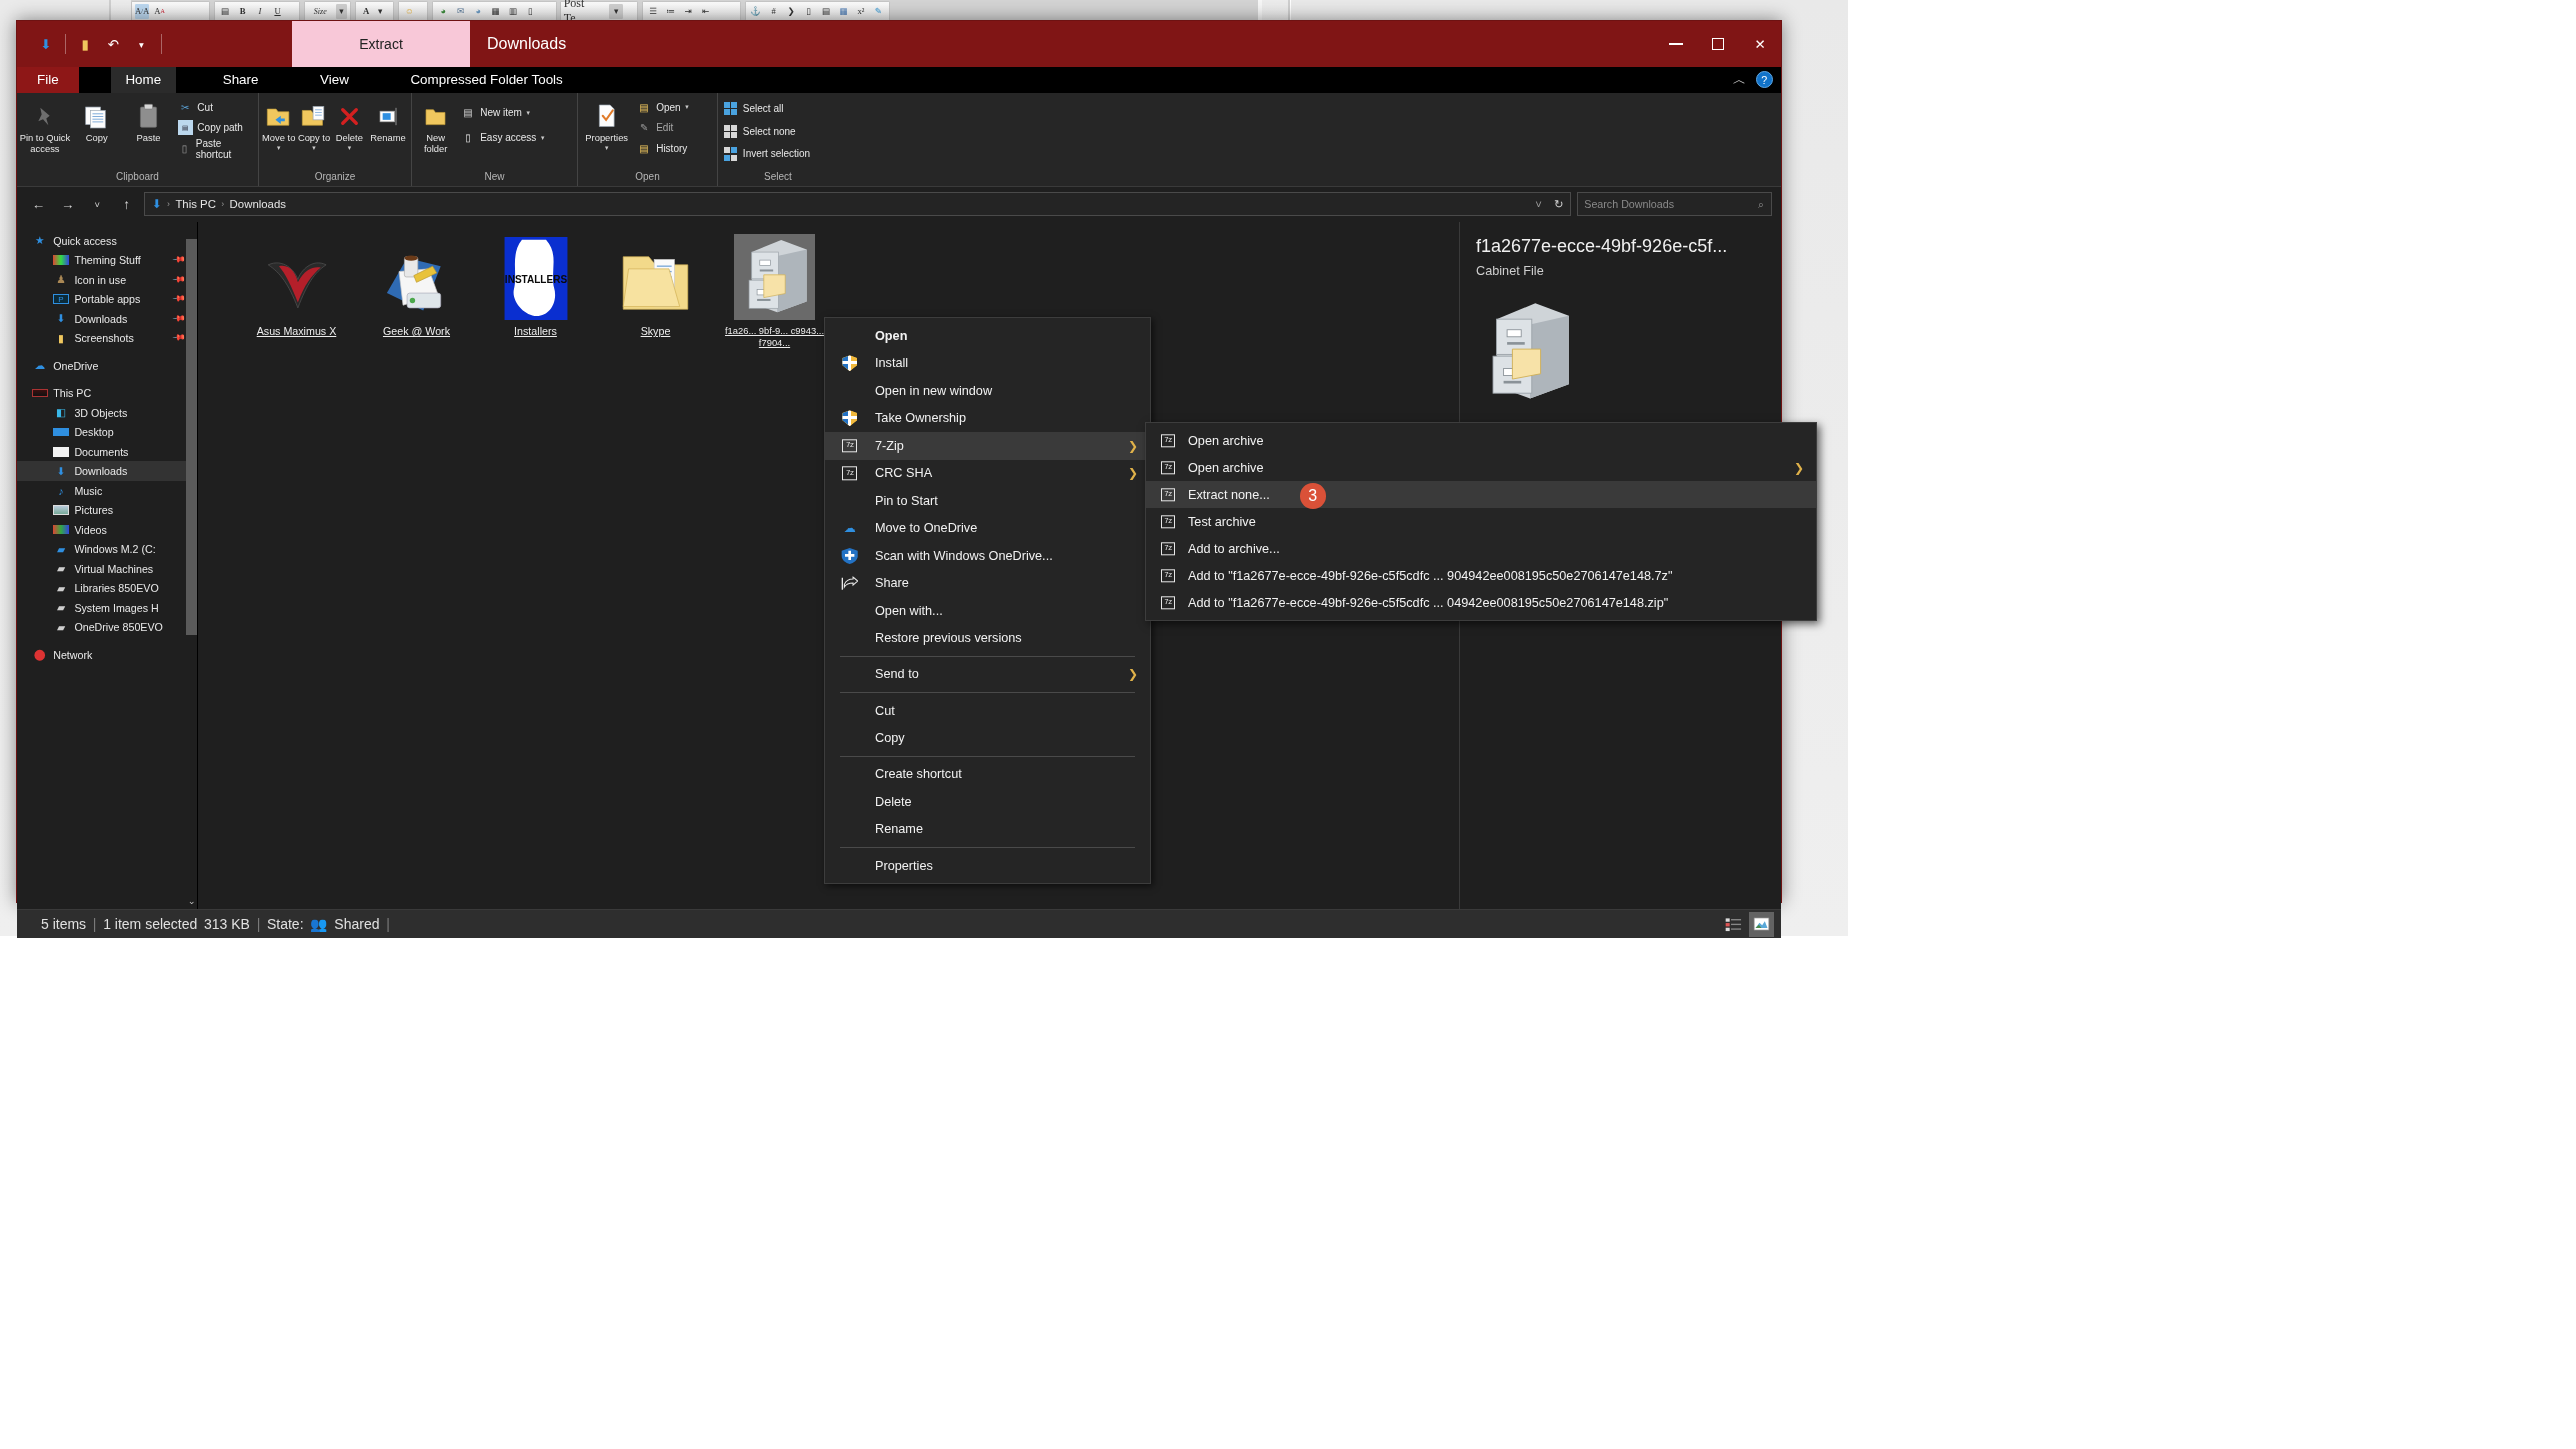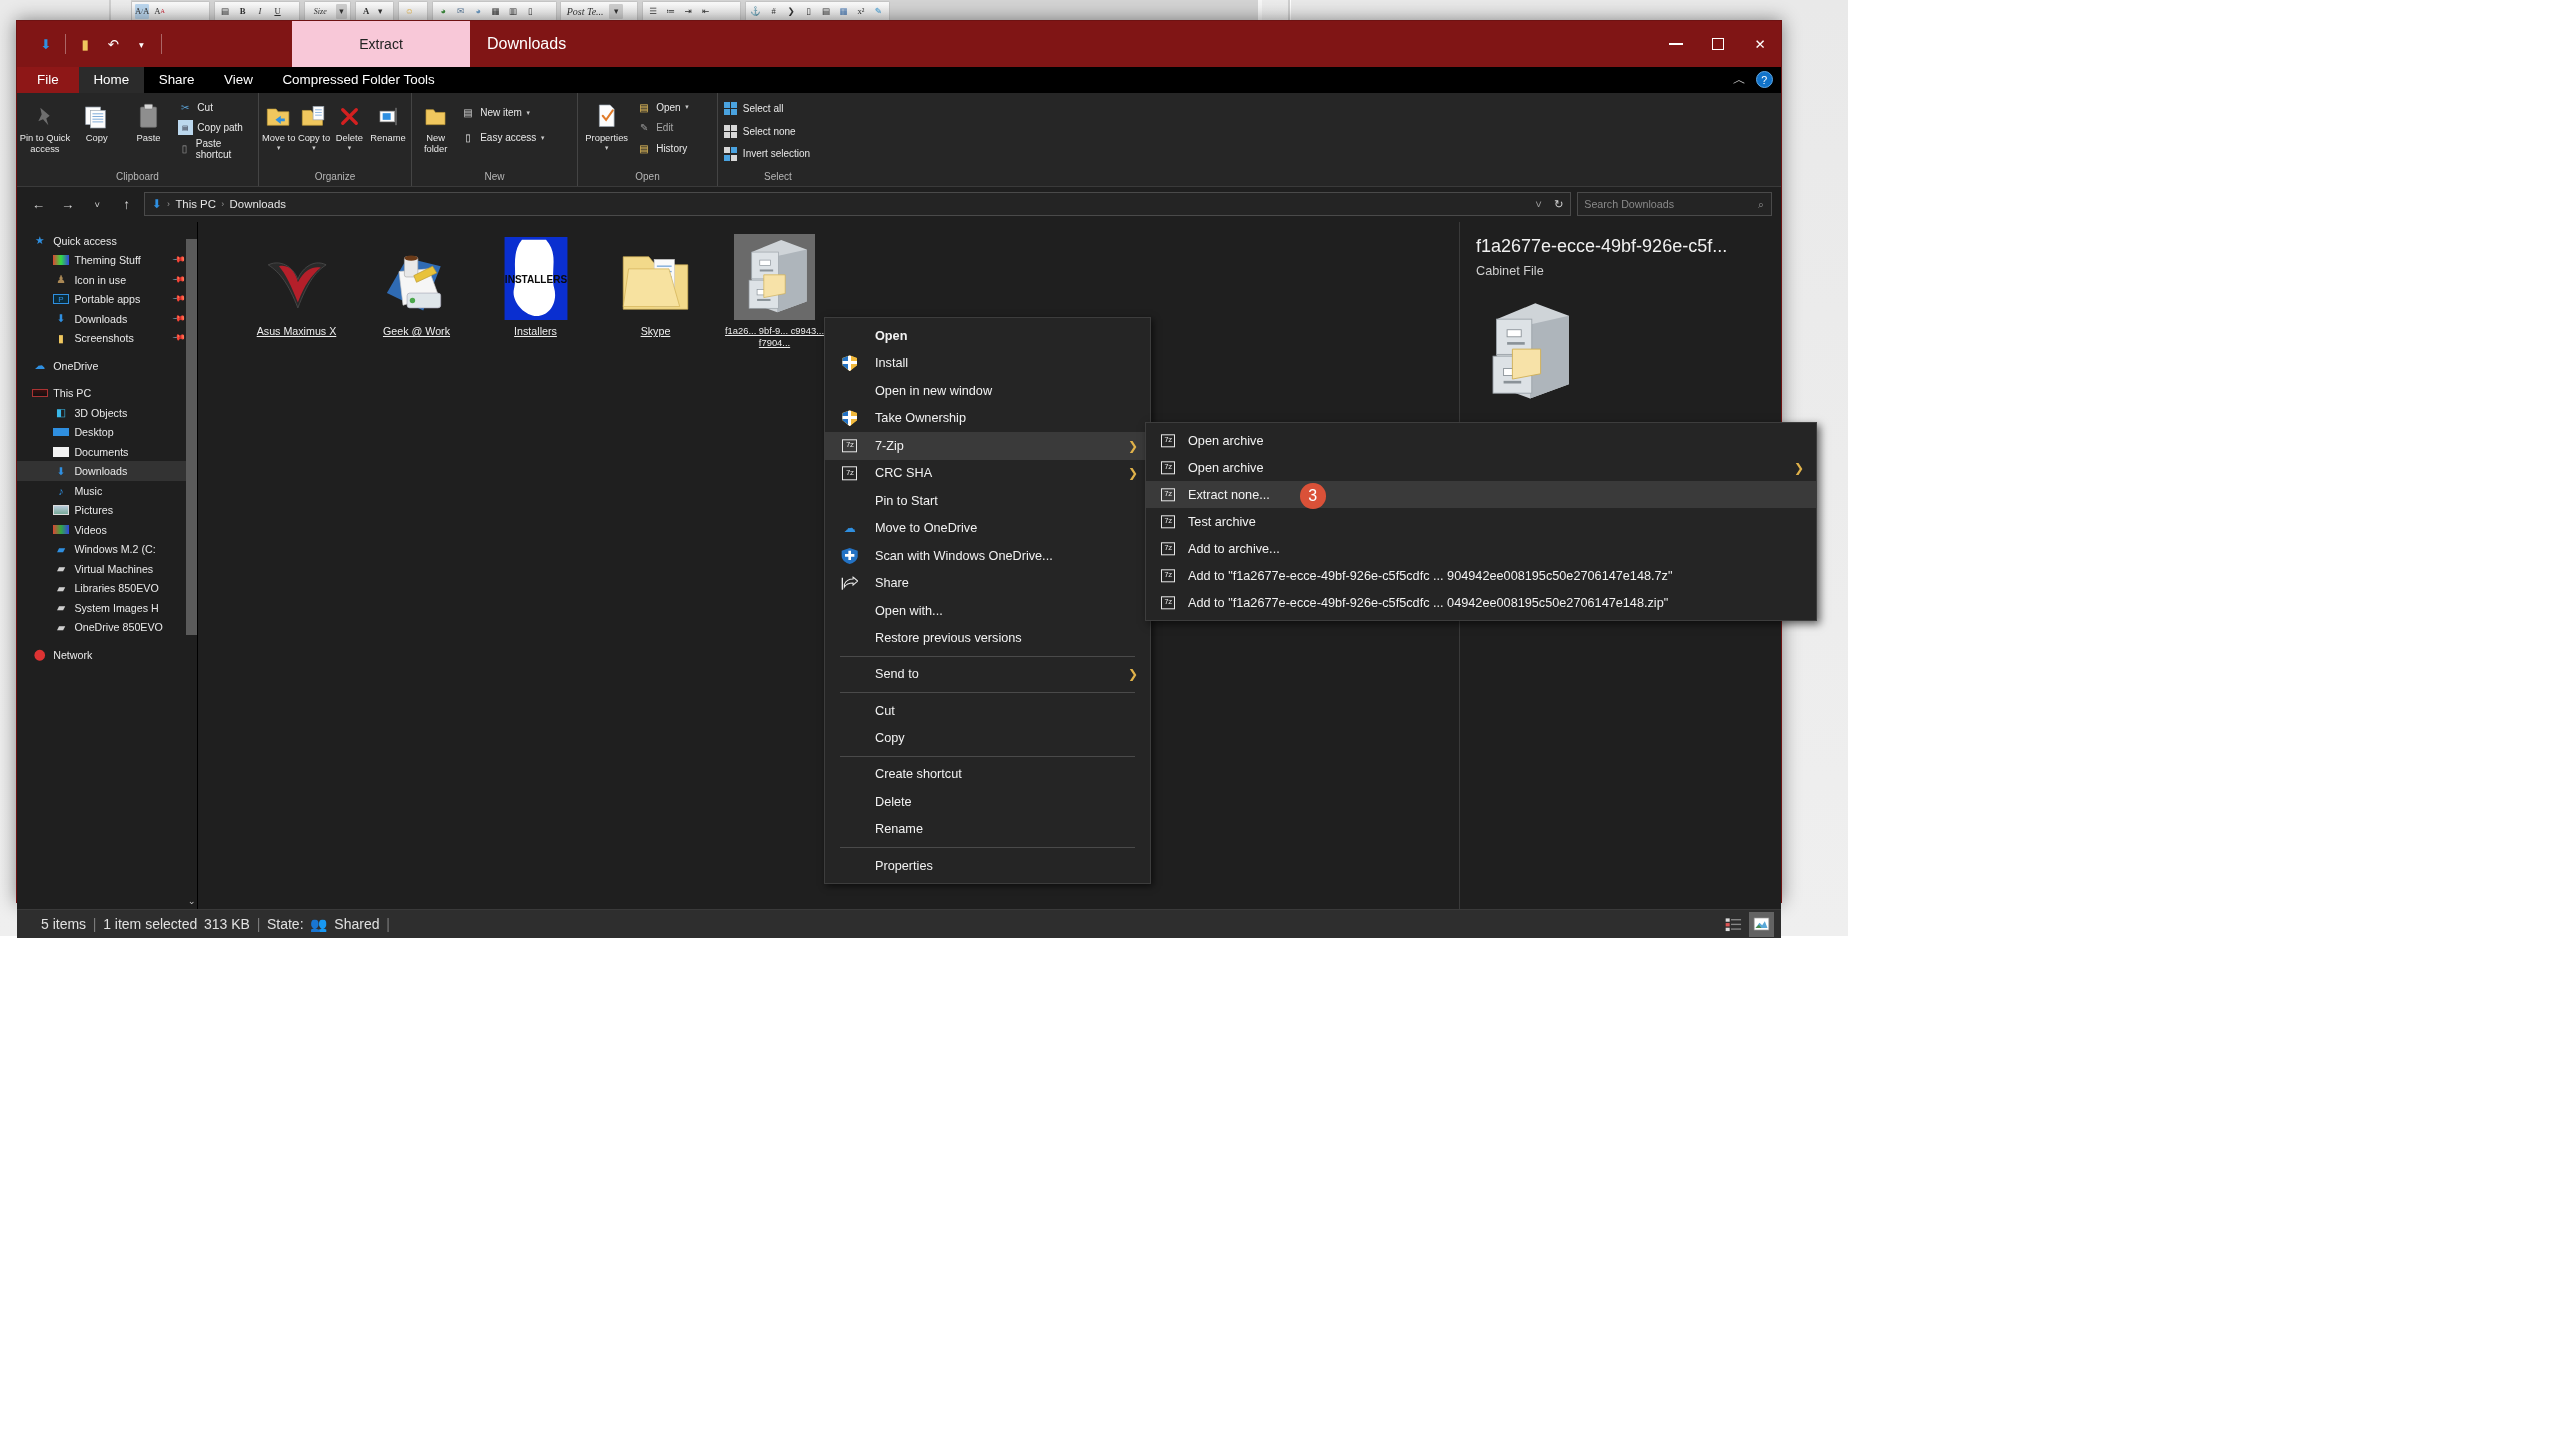--- a/index.html
+++ b/index.html
@@ -75,21 +75,21 @@
   #wincontrols {
     position: absolute; right: 0; top: 0; height: 46px; display: flex;
   }
   .wc { width: 42px; height: 46px; display: flex; align-items: center; justify-content: center;
         color: #fff; font-size: 13.4px; }
   .wc-box { width: 12px; height: 12px; border: 1.3px solid #fff; }
   .wc-min { width: 13.4px; height: 1.3px; background: #fff; }
 
   
   #ribbon-tabs {
-    position: relative; height: 25.5px; background: #000000; display: flex; align-items: stretch;
+    position: relative; height: 25.5px; background: #000000; display: flex; align-items: stretch; gap: 32px;
   }
   .rtab {
     display: flex; align-items: center; padding: 0 14.8px; font-size: 13.4px; color: #ffffff;
   }
   #rtab-file { background: #8e1717; color:#fff; padding: 0 20px; }
   #rtab-home { background: #2b2b2b; }
   #ribbon-right {
     position: absolute; right: 8px; top: 0; height: 25.5px; display: flex; align-items: center; gap: 9.4px;
   }
   #collapse-chevron { color: #c8c8c8; font-size: 13.4px; }
@@ -288,21 +288,21 @@
     </div>
     <div class="bg-tb-group" style="left:301px;width:125px;">
       <div class="bg-tb-btn" style="color:#3a8a3a;">◕</div>
       <div class="bg-tb-btn" style="color:#5a7a9a;">✉</div>
       <div class="bg-tb-btn" style="color:#6a9ac4;">◕</div>
       <div class="bg-tb-btn">▦</div>
       <div class="bg-tb-btn">▥</div>
       <div class="bg-tb-btn">▯</div>
     </div>
     <div class="bg-tb-group" style="left:429px;width:78px;">
-      <div class="bg-tb-btn" style="width:43px;font-style:italic;font-size:10px;">Post Te...</div>
+      <div class="bg-tb-btn" style="width:43px;font-size:12px;">Post Te...</div>
       <div class="bg-tb-btn" style="width:13.4px;background:#cfcfcf;">▾</div>
     </div>
     <div class="bg-tb-group" style="left:511px;width:99px;">
       <div class="bg-tb-btn">☰</div>
       <div class="bg-tb-btn">≔</div>
       <div class="bg-tb-btn">⇥</div>
       <div class="bg-tb-btn">⇤</div>
     </div>
     <div class="bg-tb-group" style="left:614px;width:145px;">
       <div class="bg-tb-btn">⚓</div>

